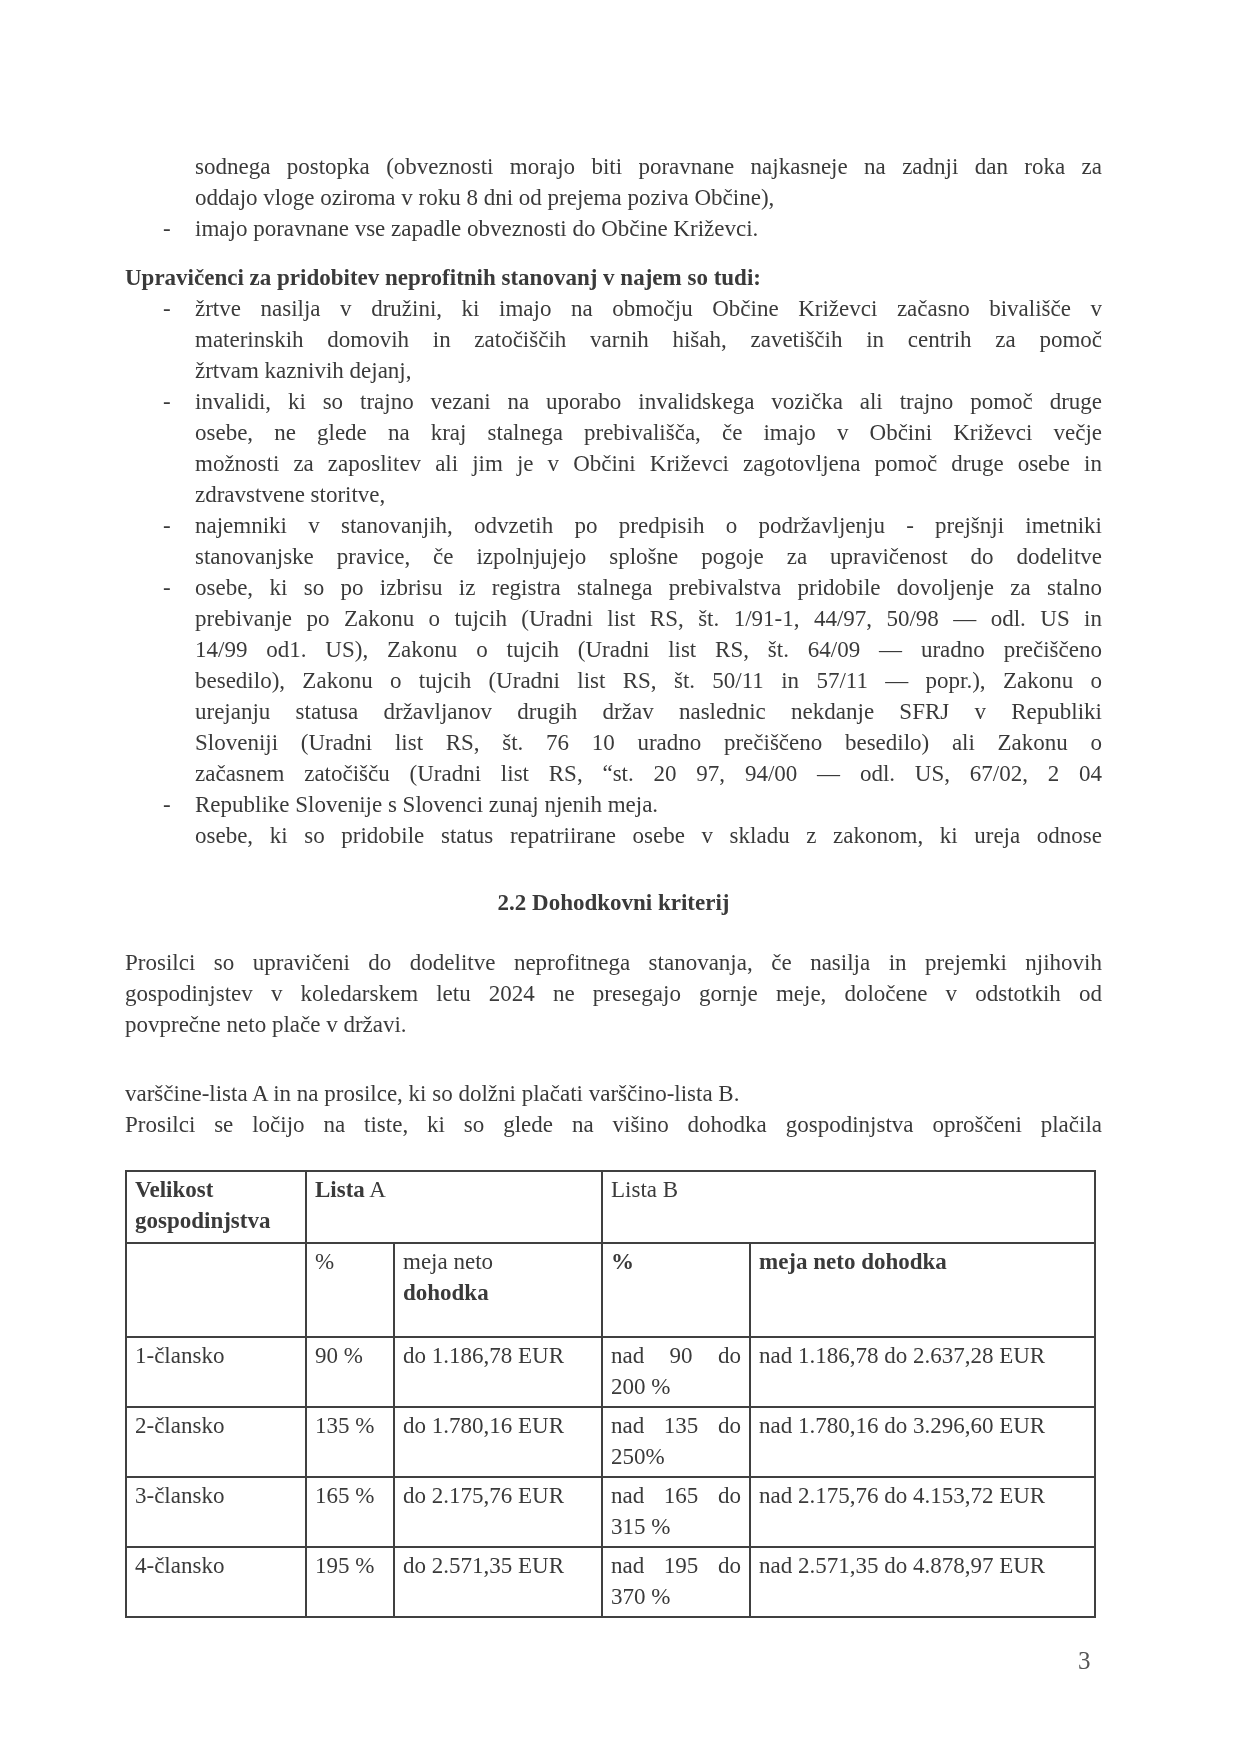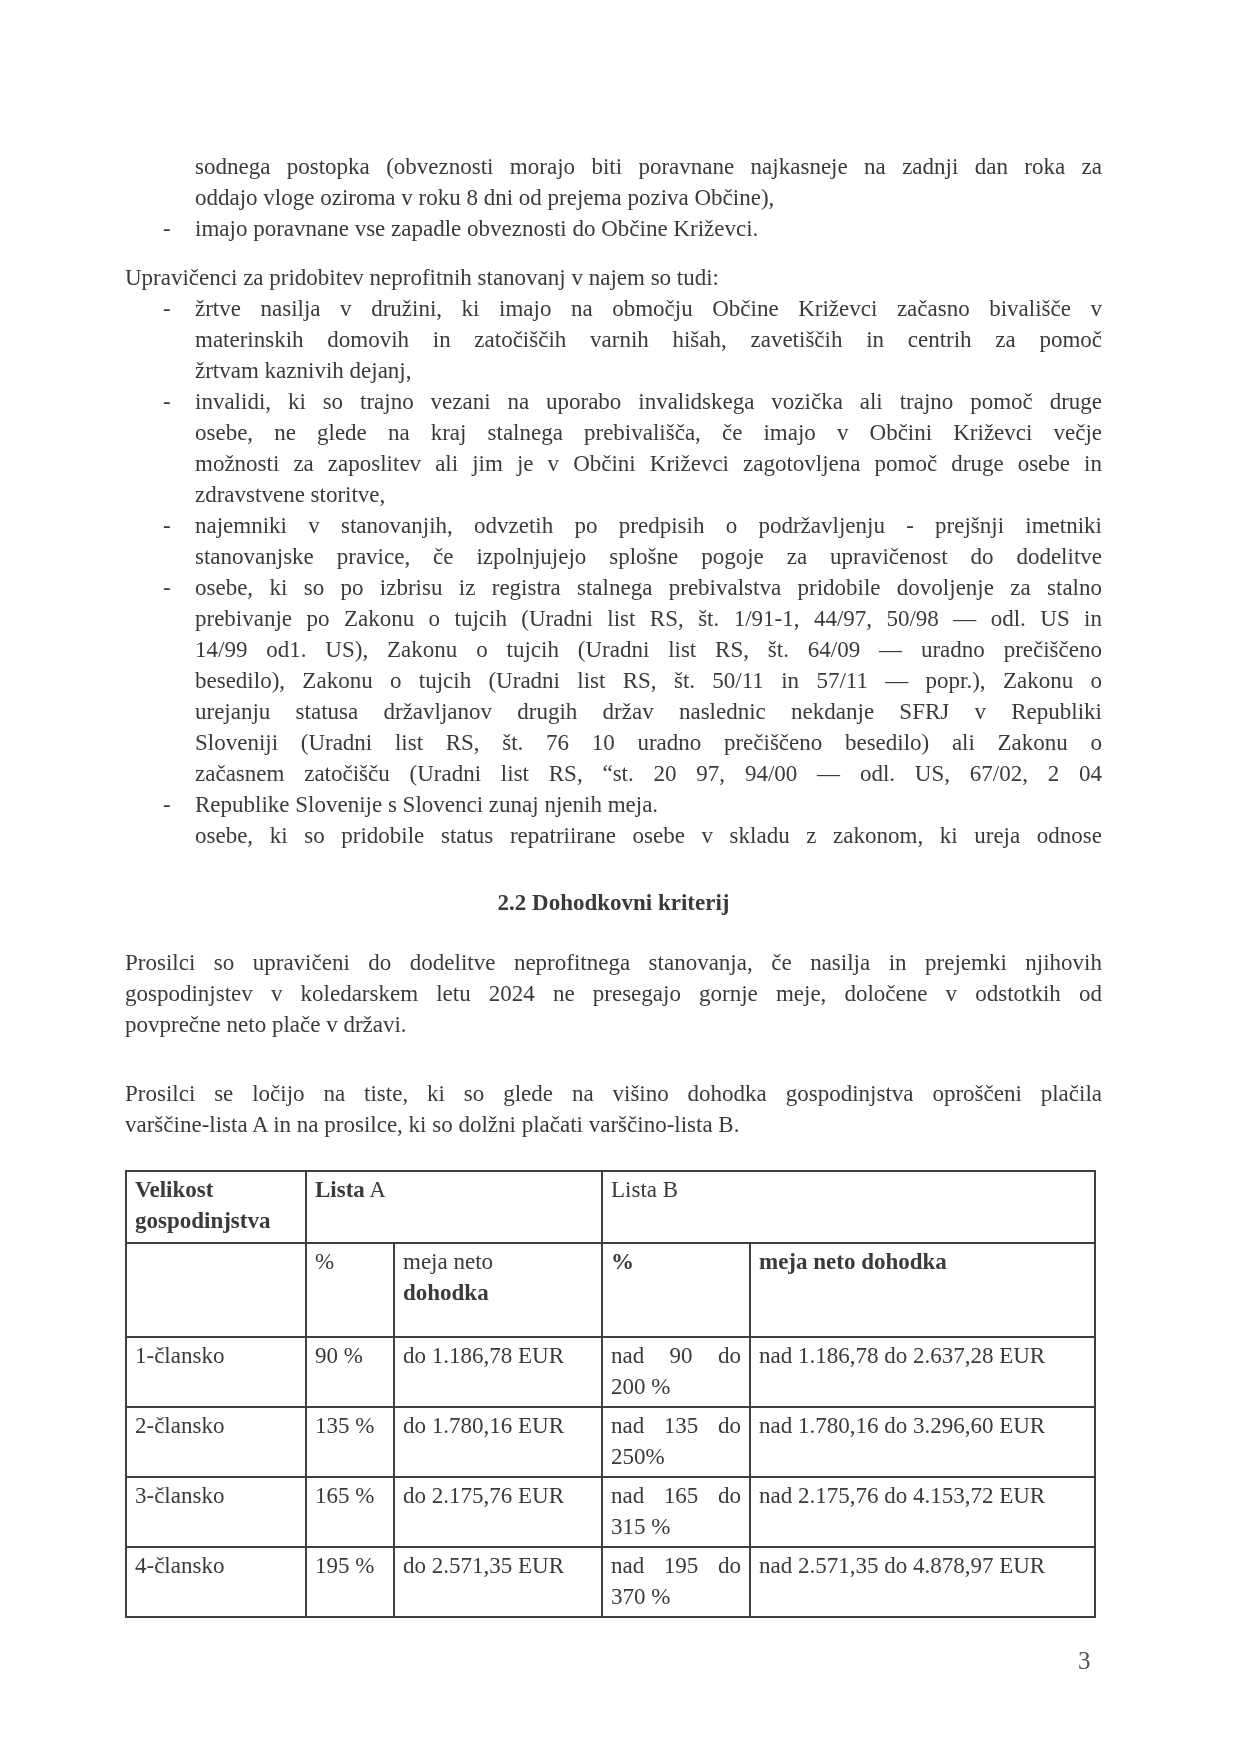--- a/index.html
+++ b/index.html
@@ -19,21 +19,21 @@
     left: 125px;
     top: 107px;
     width: 977px;
     margin-top: 44px;
   }
   .tline { display: block; text-align: justify; text-align-last: justify; }
   .tline-last { text-align-last: left; }
   .cont-para { padding-left: 70px; }
   .bullet { position: relative; padding-left: 70px; }
   .bullet .dash { position: absolute; left: 38px; top: 0; }
-  .lead { margin-top: 18px; }
+  .lead { margin-top: 18px; font-weight: bold; }
   .section-heading { margin-top: 36px; font-weight: bold; text-align: center; }
   .para1 { margin-top: 29px; }
   .para2 { margin-top: 38px; }
   table.criteria {
     margin-top: 30px;
     border-collapse: collapse;
     width: 969px;
     table-layout: fixed;
   }
   table.criteria td {
@@ -121,22 +121,22 @@
 
     <div class="section-heading">2.2 Dohodkovni kriterij</div>
 
     <div class="para1">
         <span class="tline">Prosilci so upravičeni do dodelitve neprofitnega stanovanja, če nasilja in prejemki njihovih</span>
         <span class="tline">gospodinjstev v koledarskem letu 2024 ne presegajo gornje meje, določene v odstotkih od</span>
         <span class="tline tline-last">povprečne neto plače v državi.</span>
       </div>
 
     <div class="para2">
+        <span class="tline tline-last">varščine-lista A in na prosilce, ki so dolžni plačati varščino-lista B.</span>
         <span class="tline">Prosilci se ločijo na tiste, ki so glede na višino dohodka gospodinjstva oproščeni plačila</span>
-        <span class="tline tline-last">varščine-lista A in na prosilce, ki so dolžni plačati varščino-lista B.</span>
       </div>
 
     <table class="criteria">
       <colgroup>
         <col style="width:180px">
         <col style="width:88px">
         <col style="width:208px">
         <col style="width:148px">
         <col style="width:345px">
       </colgroup>

